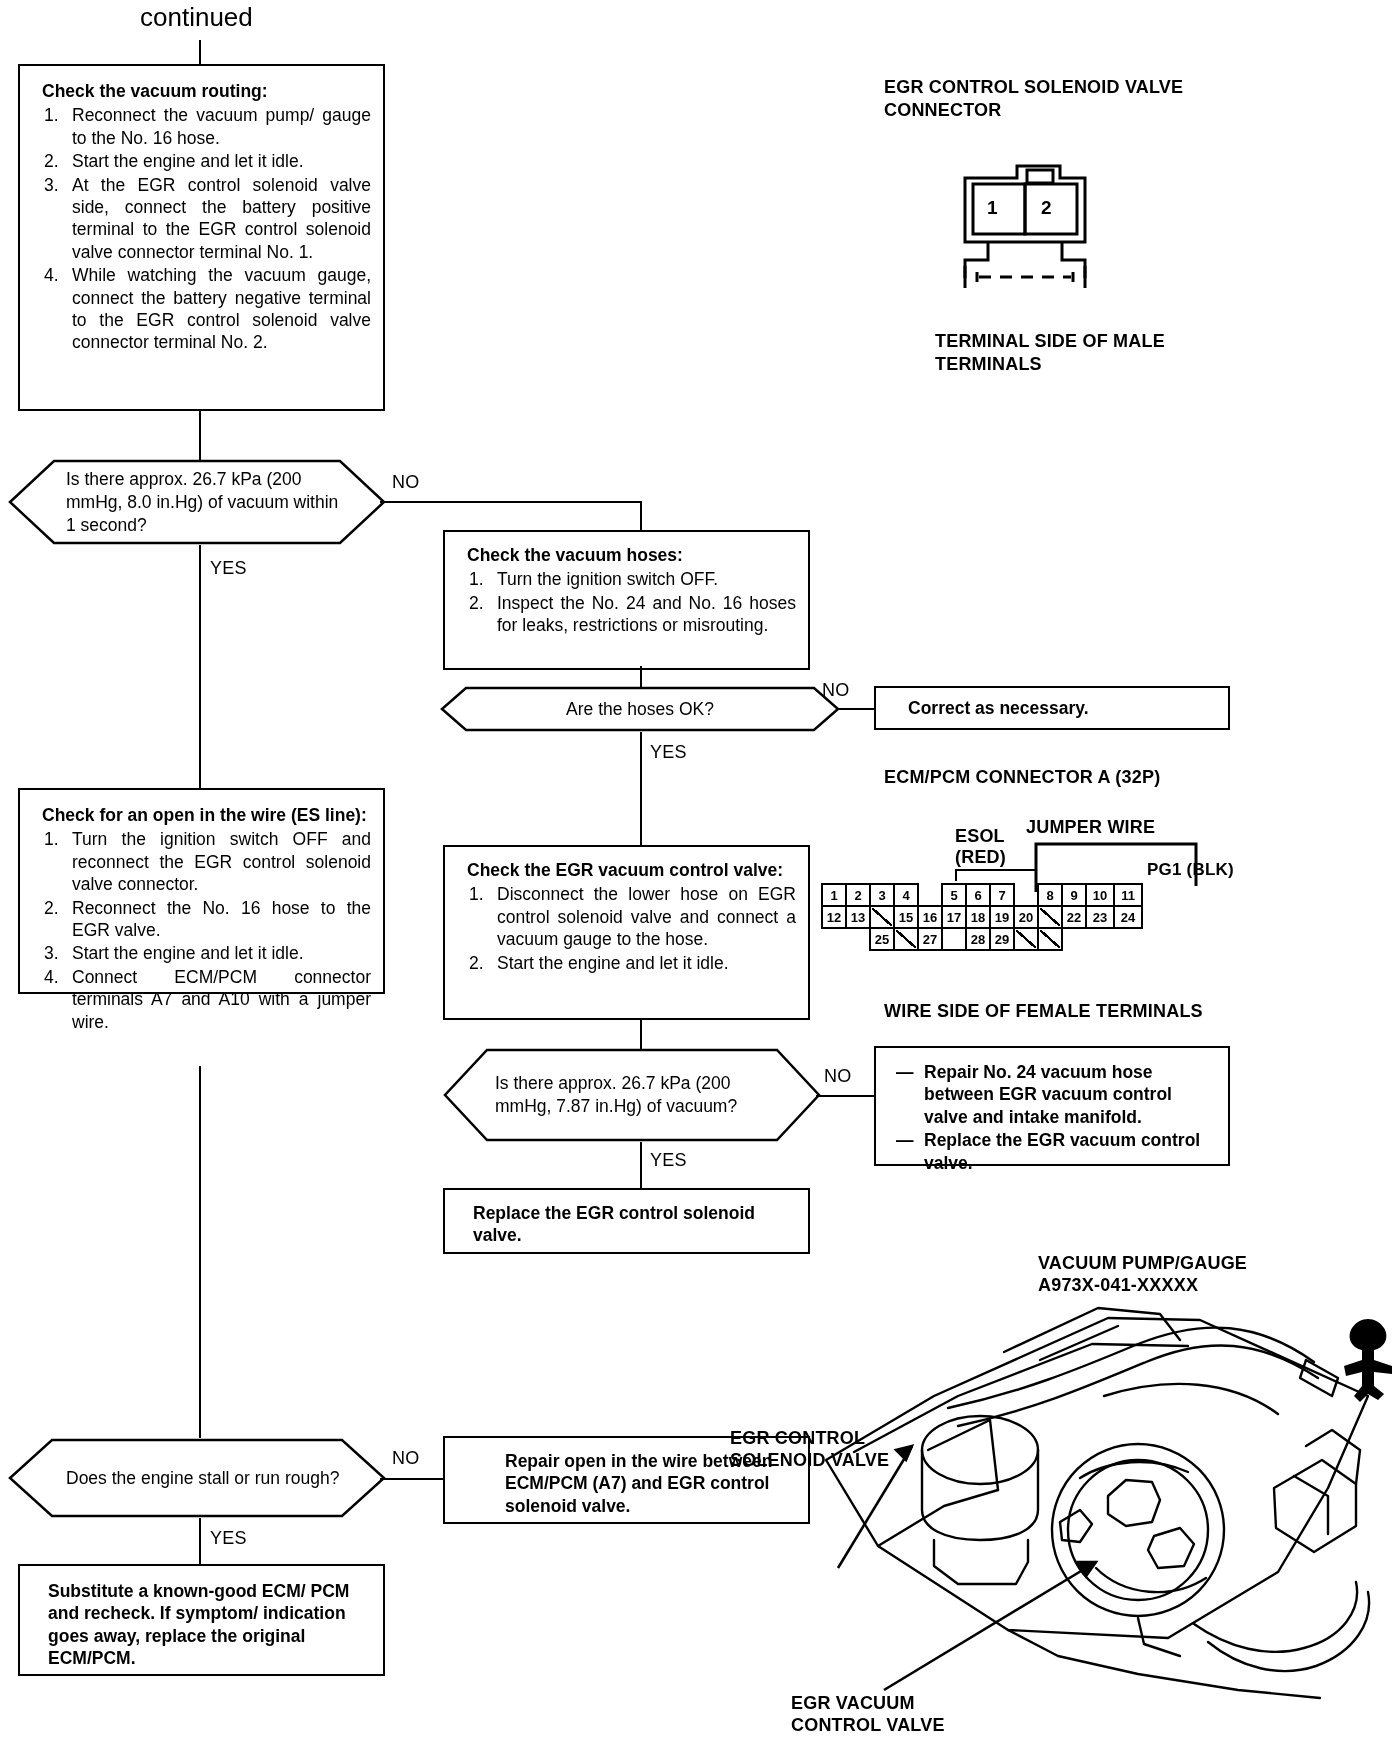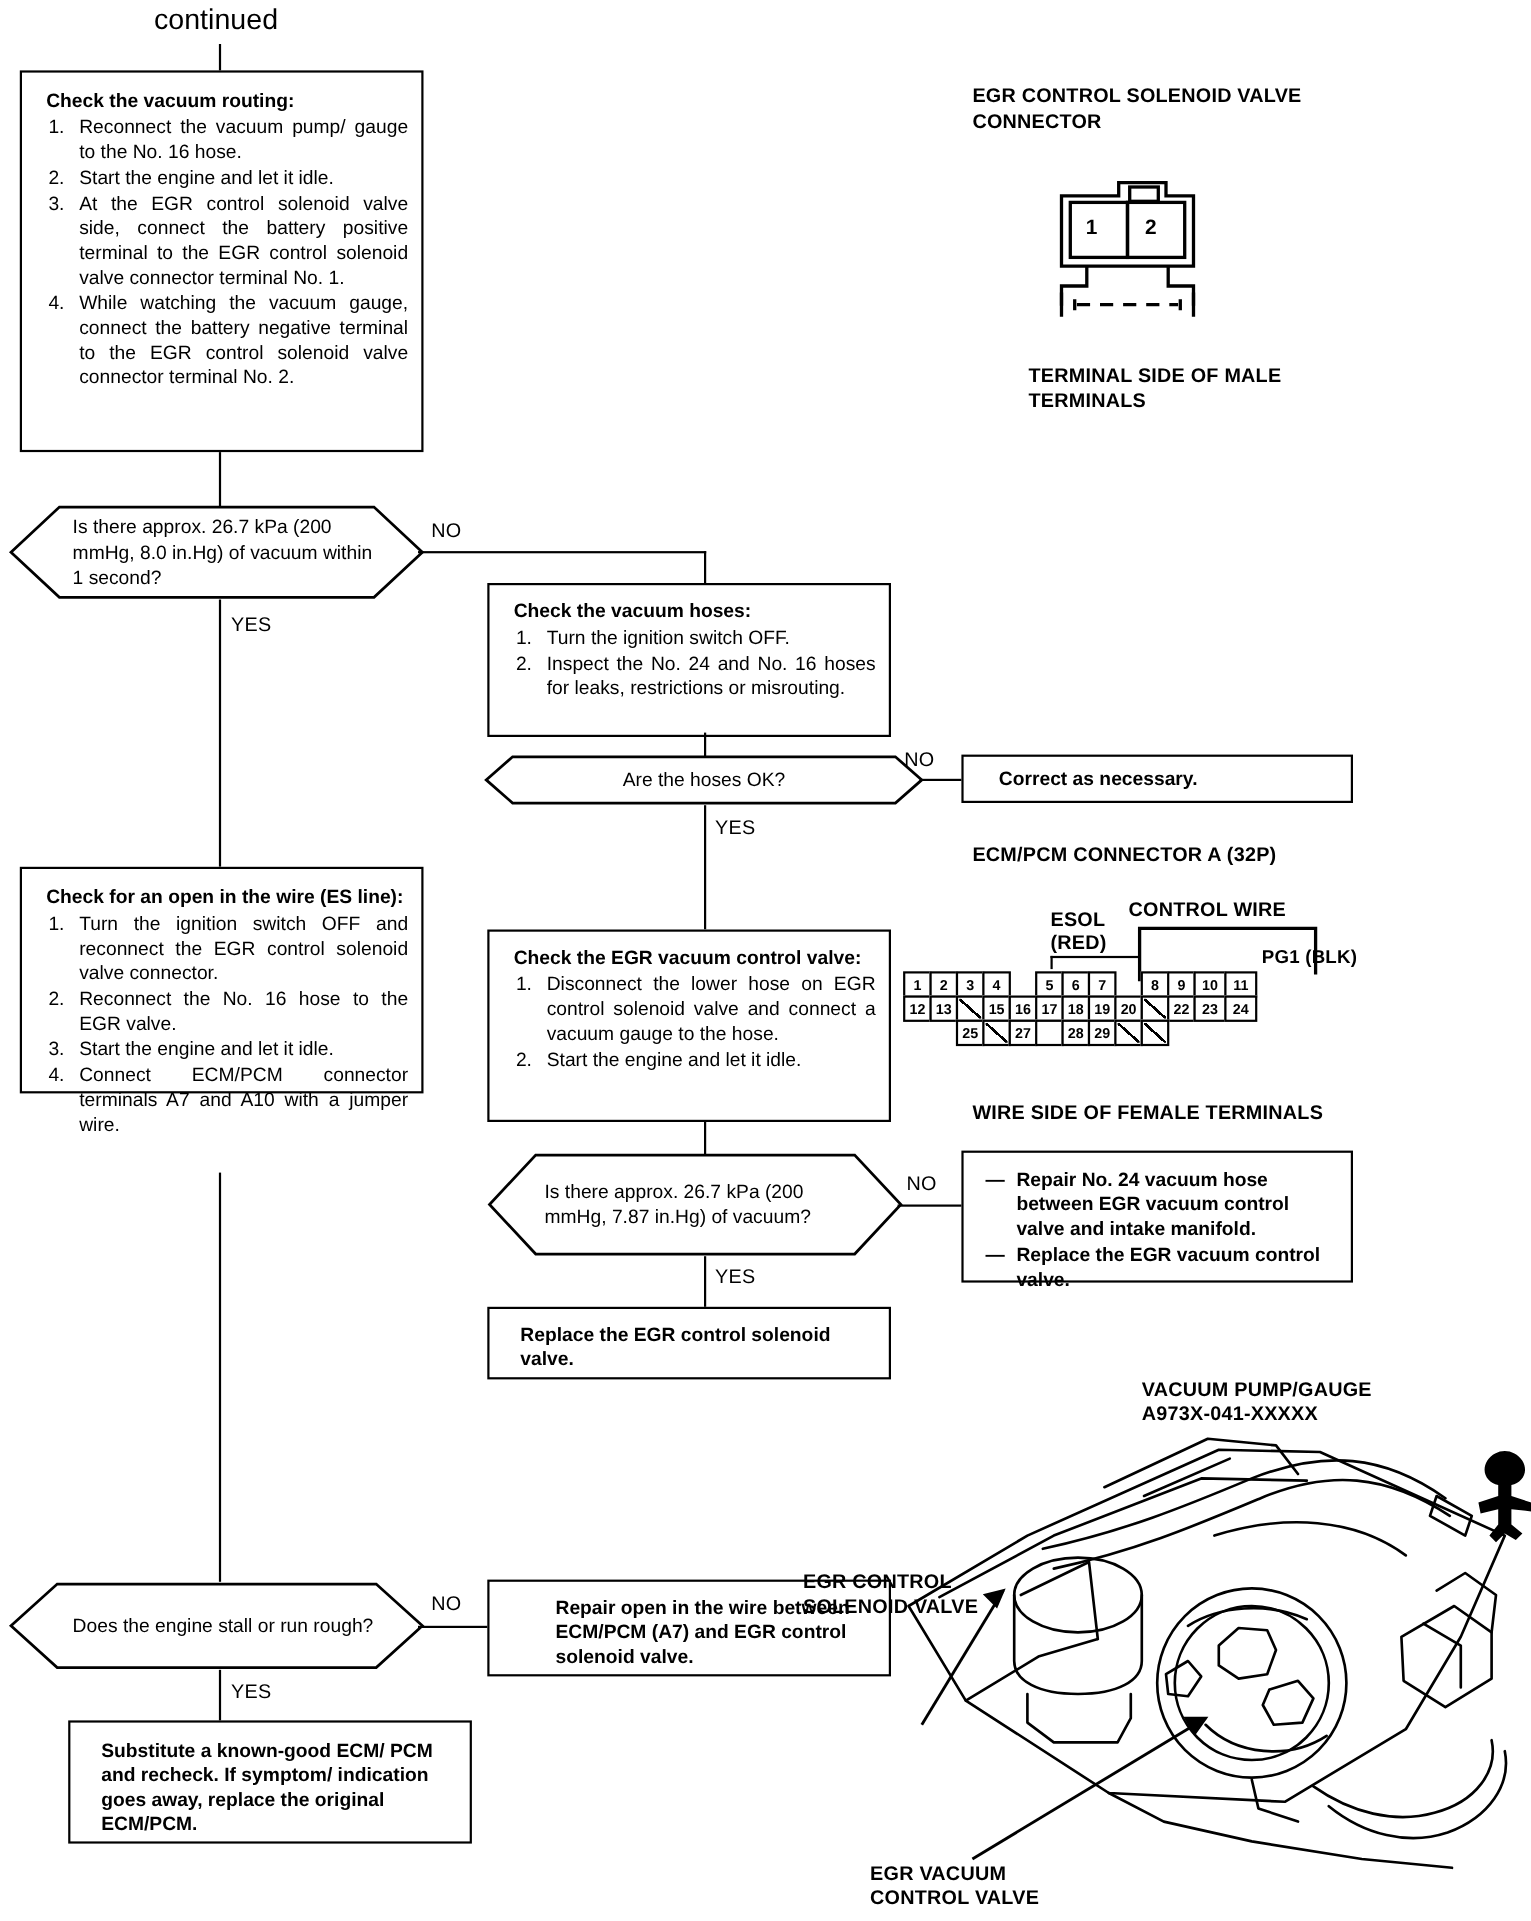--- a/index.html
+++ b/index.html
@@ -254,21 +254,21 @@
 
   <div class="box" style="left:443px;top:1436px;width:367px;height:88px;padding-left:32px;">
     <div class="box-inner" style="padding:12px 14px 0 28px;font-weight:bold;">
       <span>Repair open in the wire between ECM/PCM (A7) and EGR control solenoid valve.</span>
     </div>
   </div>
 
   <div class="ln lv" style="left:199px;top:1518px;height:48px;"></div>
   <div class="lbl" style="left:210px;top:1528px;">YES</div>
 
-  <div class="box" style="left:18px;top:1564px;width:367px;height:112px;margin-left:44px;">
+  <div class="box" style="left:18px;top:1564px;width:367px;height:112px;">
     <div class="box-inner" style="padding:14px 14px 0 28px;font-weight:bold;">
       <span>Substitute a known-good ECM/ PCM and recheck. If symptom/ indication goes away, replace the original ECM/PCM.</span>
     </div>
   </div>
 
   <div class="hdr" style="left:884px;top:76px;width:330px;">EGR CONTROL SOLENOID VALVE CONNECTOR</div>
 
   <svg class="illus" style="left:955px;top:160px;" width="140" height="130" viewBox="0 0 140 130">
 
     <path d="M10,18 L10,82 L130,82 L130,18 L105,18 L105,6 L62,6 L62,18 Z" fill="none" stroke="#000" stroke-width="3"></path>
@@ -291,21 +291,21 @@
   <div class="abs" style="left:955px;top:160px;width:140px;height:130px;">
     <div class="abs" style="left:32px;top:37px;font-size:19px;font-weight:bold;">1</div>
     <div class="abs" style="left:86px;top:37px;font-size:19px;font-weight:bold;">2</div>
   </div>
 
   <div class="hdr" style="left:935px;top:330px;width:300px;">TERMINAL SIDE OF MALE TERMINALS</div>
 
   <div class="hdr" style="left:884px;top:766px;width:360px;">ECM/PCM CONNECTOR A (32P)</div>
 
   <div class="hdr" style="left:955px;top:826px;width:80px;line-height:1.15;">ESOL (RED)</div>
-  <div class="hdr" style="left:1026px;top:816px;width:180px;">CONTROL WIRE</div>
+  <div class="hdr" style="left:1026px;top:816px;width:180px;">JUMPER WIRE</div>
   <div class="hdr" style="left:1147px;top:859px;width:110px;font-size:17px;">PG1 (BLK)</div>
 
   <div class="capline" style="left:955px;top:869px;width:82px;"></div>
 
   <svg class="illus" style="left:1020px;top:840px;" width="180" height="54" viewBox="0 0 180 54">
     <path d="M16,52 L16,4 L176,4 L176,46" fill="none" stroke="#000" stroke-width="3"></path>
   </svg>
 
   <div class="grid-wrap" style="left:823px;top:885px;">
     <div class="trow">

